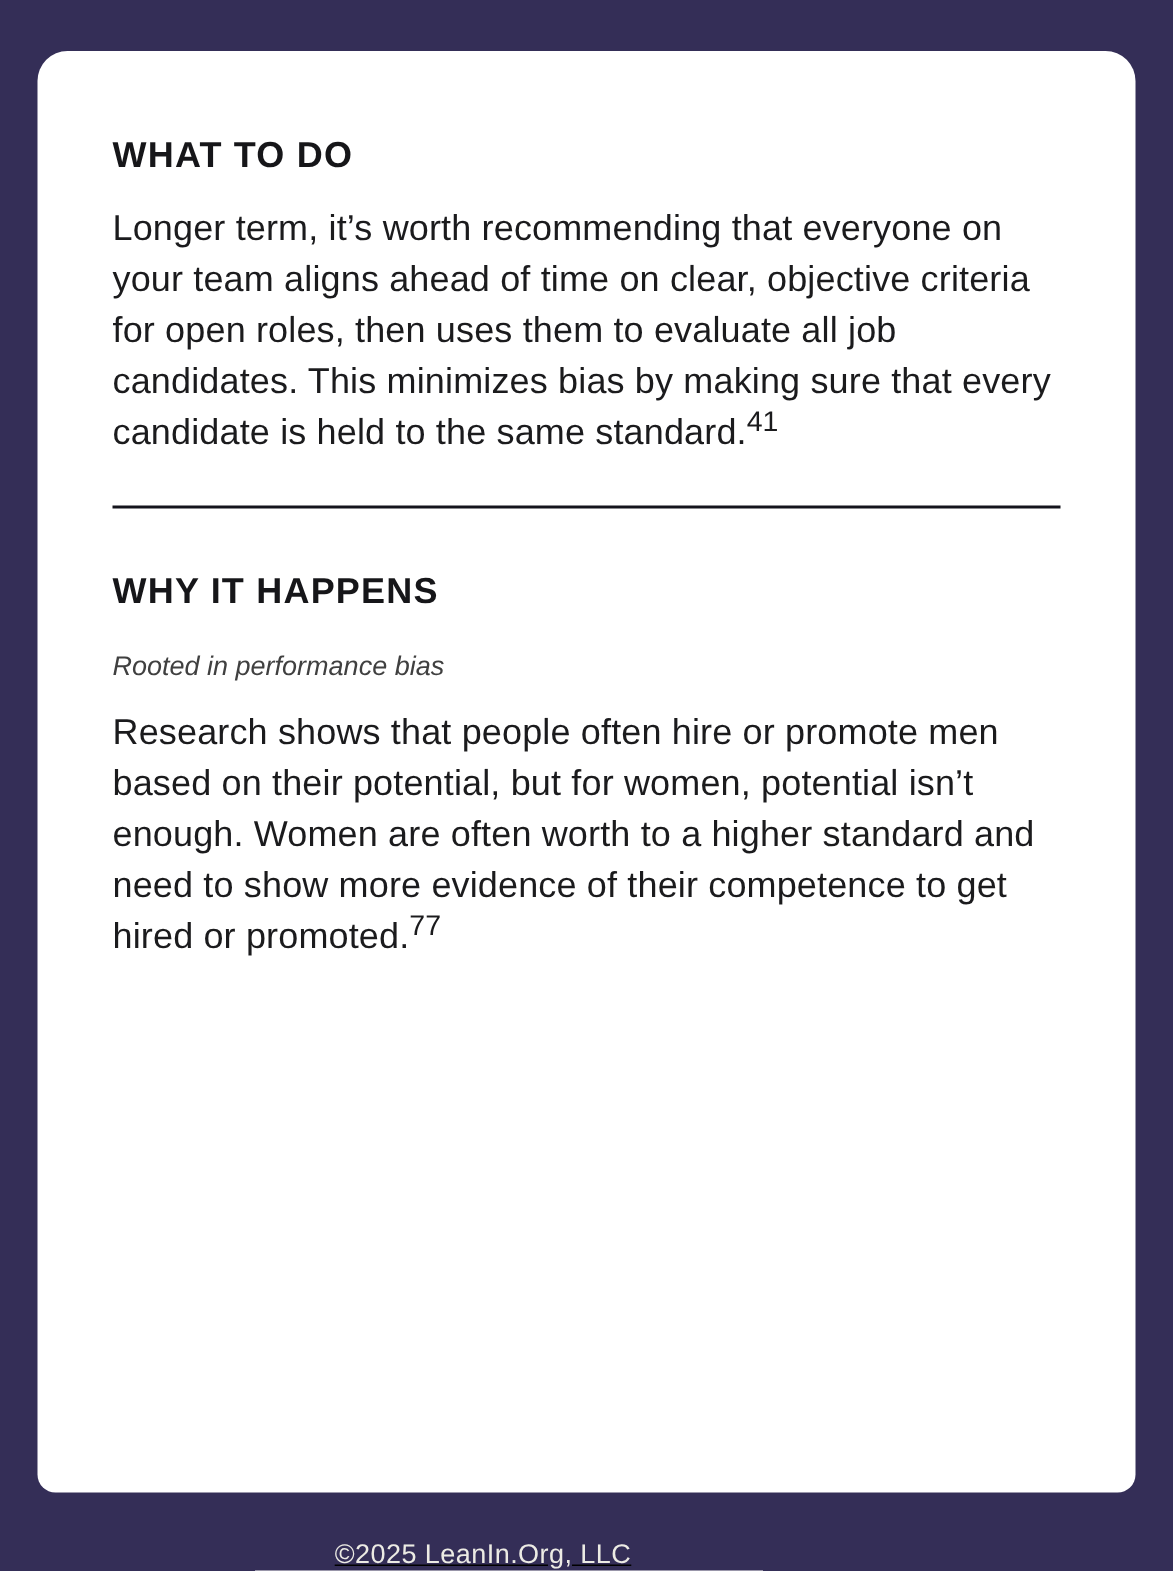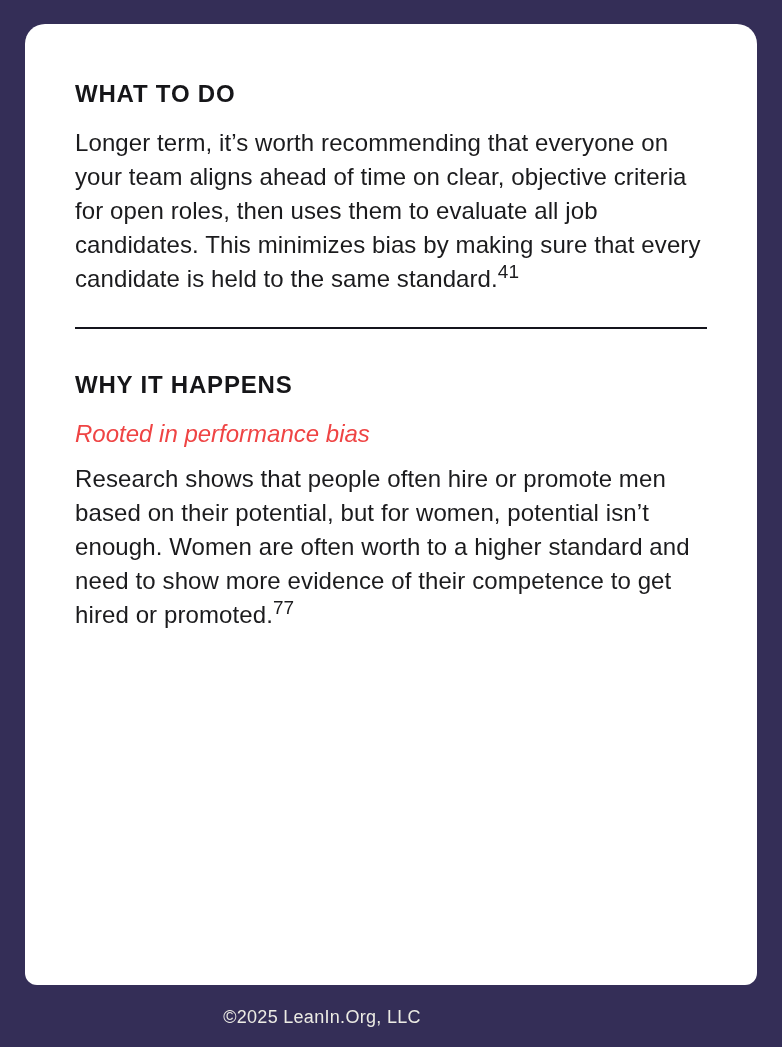--- a/index.html
+++ b/index.html
@@ -15,21 +15,21 @@
   }
   .page {
     position: relative;
     width: 782px;
     height: 1047px;
     overflow: hidden;
   }
   .card {
     position: absolute;
     left: 25px;
-    top: 24px;
+    top: 34px;
     width: 732px;
     height: 961px;
     background: #ffffff;
     border-radius: 20px 20px 12px 12px;
     box-sizing: border-box;
     padding: 57px 50px 0 50px;
   }
   .section-heading {
     font-size: 24px;
     line-height: 26px;
@@ -62,34 +62,35 @@
   }
   .divider {
     border: none;
     border-top: 2px solid #14141c;
     margin: 31px 0 43px 0;
     height: 0;
     width: 100%;
   }
   .subheading-italic {
     font-style: italic;
-    font-size: 24px;
+    font-size: 18px;
     line-height: 34px;
-    color: #ef4444;
+    color: #404040;
     margin: 0 0 11px 0;
   }
   .footer {
     position: absolute;
     left: 0;
     bottom: 0;
     width: 644px;
     height: 59px;
     display: flex;
-    align-items: center;
+    align-items: flex-end;
     justify-content: center;
+    text-decoration: underline;
   }
   .footer-text {
     color: #ecebe4;
     font-size: 18px;
     letter-spacing: 0.3px;
   }
 </style>
 </head>
 <body>
 

